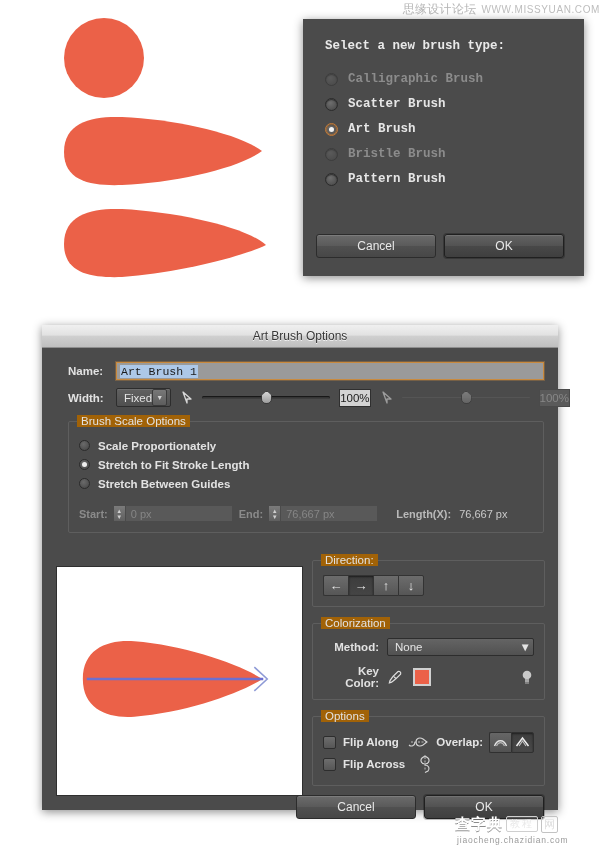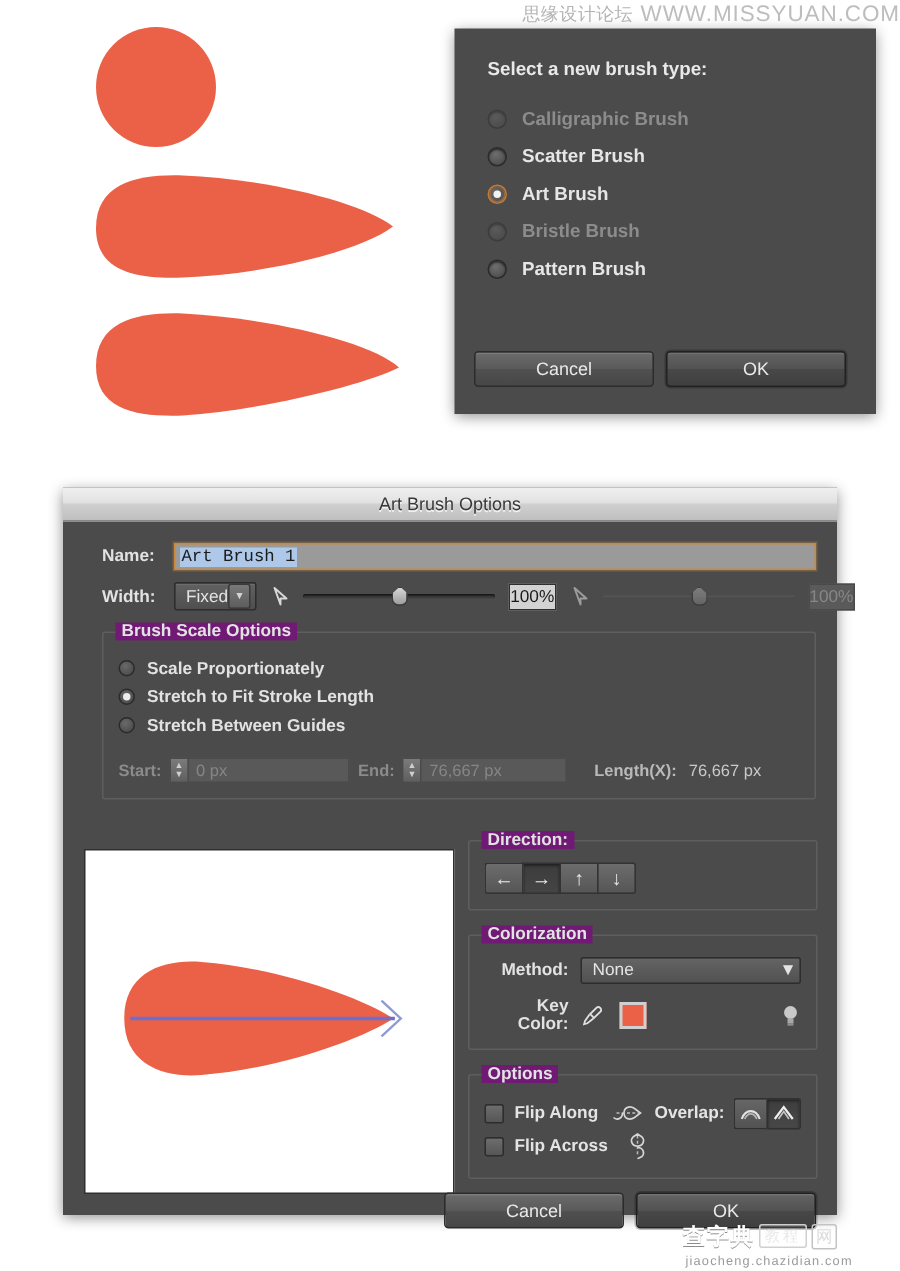--- a/index.html
+++ b/index.html
@@ -28,21 +28,21 @@
     align-items: center;
     justify-content: flex-end;
     gap: 5px;
     color: #b9b9b9;
     font-size: 11px;
     letter-spacing: 0.3px;
     white-space: nowrap;
     z-index: 60;
   }
   .wm-top .wm-cn { font-size: 12px; color: #b4b4b4; }
-  .wm-top .wm-url { font-size: 15px; color: #bdbdbd; letter-spacing: 0.6px; }
+  .wm-top .wm-url { font-size: 10px; color: #bdbdbd; letter-spacing: 0.6px; }
 
   .wm-bottom {
     position: absolute;
     left: 455px;
     top: 812px;
     width: 145px;
     height: 35px;
     z-index: 60;
     display: flex;
     flex-direction: column;
@@ -113,21 +113,21 @@
     text-shadow: 0 1px 0 rgba(255,255,255,0.75);
   }
 
   
   #new-brush-dialog {
     left: 303px;
     top: 19px;
     width: 281px;
     height: 257px;
   }
-  .nb-body { padding: 20px 22px 0 22px; }
+  .nb-body { padding: 20px 22px 0 22px; font-family: Liberation Mono, monospace; }
   .nb-prompt {
     color: #e9e9e9;
     font-size: 12.5px;
     font-weight: bold;
     margin-bottom: 14px;
   }
   .radio-row {
     display: flex;
     align-items: center;
     height: 24px;
@@ -325,25 +325,25 @@
     border: 1px solid #5e5e5e;
     border-radius: 2px;
     position: relative;
     margin-top: 14px;
     padding: 14px 10px 10px 10px;
   }
   .group > .group-title {
     position: absolute;
     top: -7px;
     left: 8px;
-    background: #701a75;
+    background: #a16207;
     padding: 0 4px;
     color: #e2e2e2;
     font-size: 11.5px;
-    font-weight: bold;
+    font-weight: normal;
   }
 
   .radio-row-sm {
     display: flex;
     align-items: center;
     height: 19px;
   }
   .radio-sm {
     width: 9px; height: 9px;
     border-radius: 50%;

